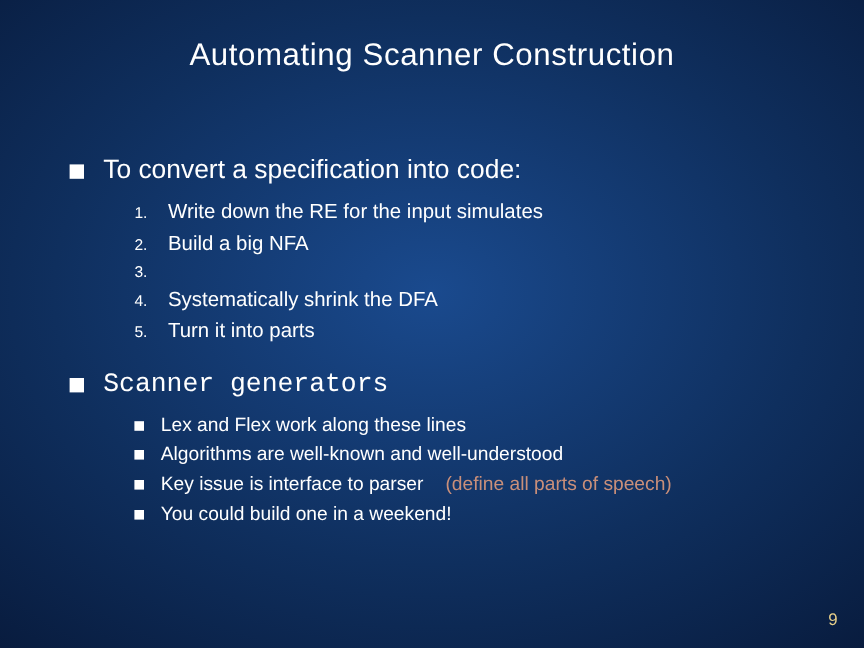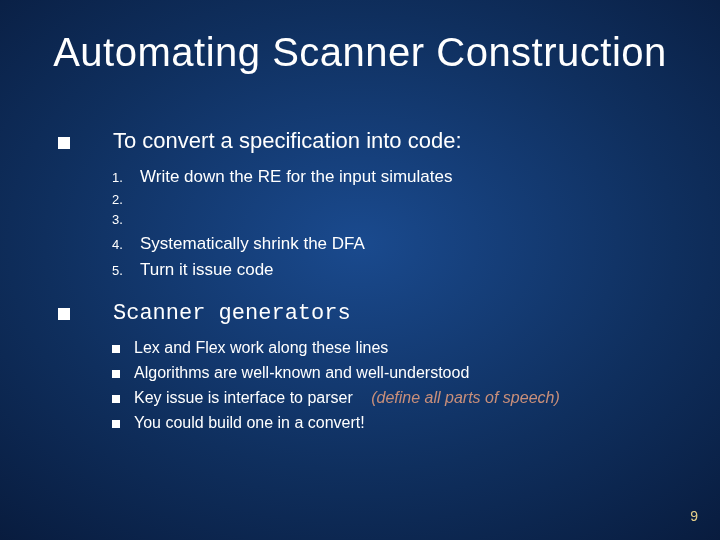--- a/index.html
+++ b/index.html
@@ -17,36 +17,35 @@
     position: relative;
     color: #ffffff;
     box-sizing: border-box;
   }
   .title {
     position: absolute;
     top: 30px;
     left: 0;
     width: 100%;
     text-align: center;
-    font-size: 40px;
+    font-size: 26px;
     letter-spacing: 0.5px;
     font-weight: 400;
   }
   .content {
     position: absolute;
     top: 128px;
     left: 58px;
     right: 40px;
   }
   .l1 {
     font-size: 22px;
     margin-bottom: 10px;
     display: flex;
     align-items: baseline;
-    gap: 27px;
   }
   .l1.spaced {
     margin-top: 18px;
     font-family: Liberation Mono, monospace;
   }
   .sq {
     display: inline-block;
     width: 12px;
     height: 12px;
     background: #fff;
@@ -82,21 +81,20 @@
   .sub-ul {
     margin-left: 54px;
     font-size: 16px;
     line-height: 1.55;
   }
   .sub-ul .row {
     display: flex;
     align-items: baseline;
   }
   .paren {
-    font-style: italic;
     color: #c98f7a;
     margin-left: 14px;
   }
   .pagenum {
     position: absolute;
     bottom: 16px;
     right: 22px;
     font-size: 14px;
     color: #e8d08a;
   }
@@ -115,31 +113,32 @@
       <span>To convert a specification into code:</span>
     </div>
 
     <div class="sub-ol">
       <div class="row">
         <span class="num">1.</span>
         <span>Write down the RE for the input simulates</span>
       </div>
       <div class="row">
         <span class="num">2.</span>
+        <span>Build a big NFA</span>
       </div>
       <div class="row">
         <span class="num">3.</span>
       </div>
       <div class="row">
         <span class="num">4.</span>
         <span>Systematically shrink the DFA</span>
       </div>
       <div class="row">
         <span class="num">5.</span>
-        <span>Turn it issue code</span>
+        <span>Turn it into parts</span>
       </div>
     </div>
 
     <div class="l1 spaced">
       <span class="sq"></span>
       <span>Scanner generators</span>
     </div>
 
     <div class="sub-ul">
       <div class="row">
@@ -152,20 +151,20 @@
       </div>
       <div class="row">
         <span class="sq-small"></span>
         <span>
           <span>Key issue is interface to parser</span>
           <span class="paren">(define all parts of speech)</span>
         </span>
       </div>
       <div class="row">
         <span class="sq-small"></span>
-        <span>You could build one in a convert!</span>
+        <span>You could build one in a weekend!</span>
       </div>
     </div>
 
   </div>
 
   <div class="pagenum">9</div>
 </div>
 
 </body></html>

